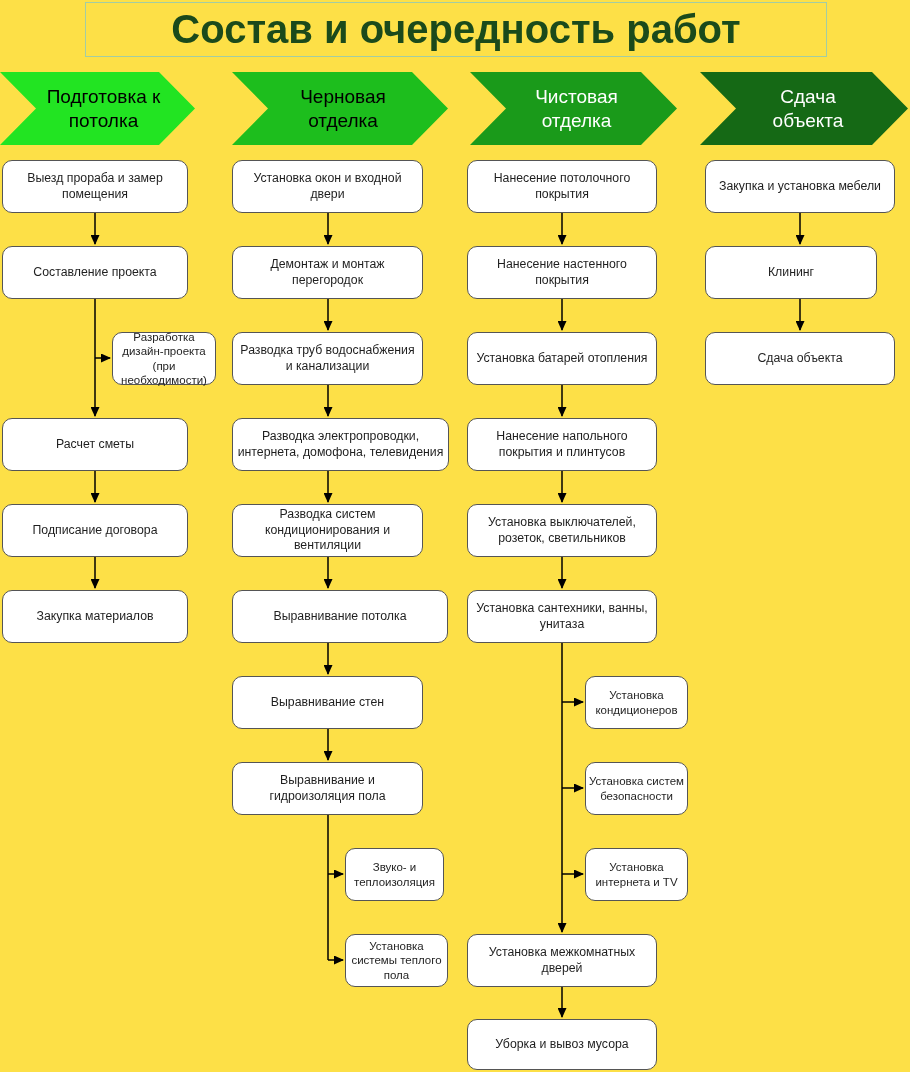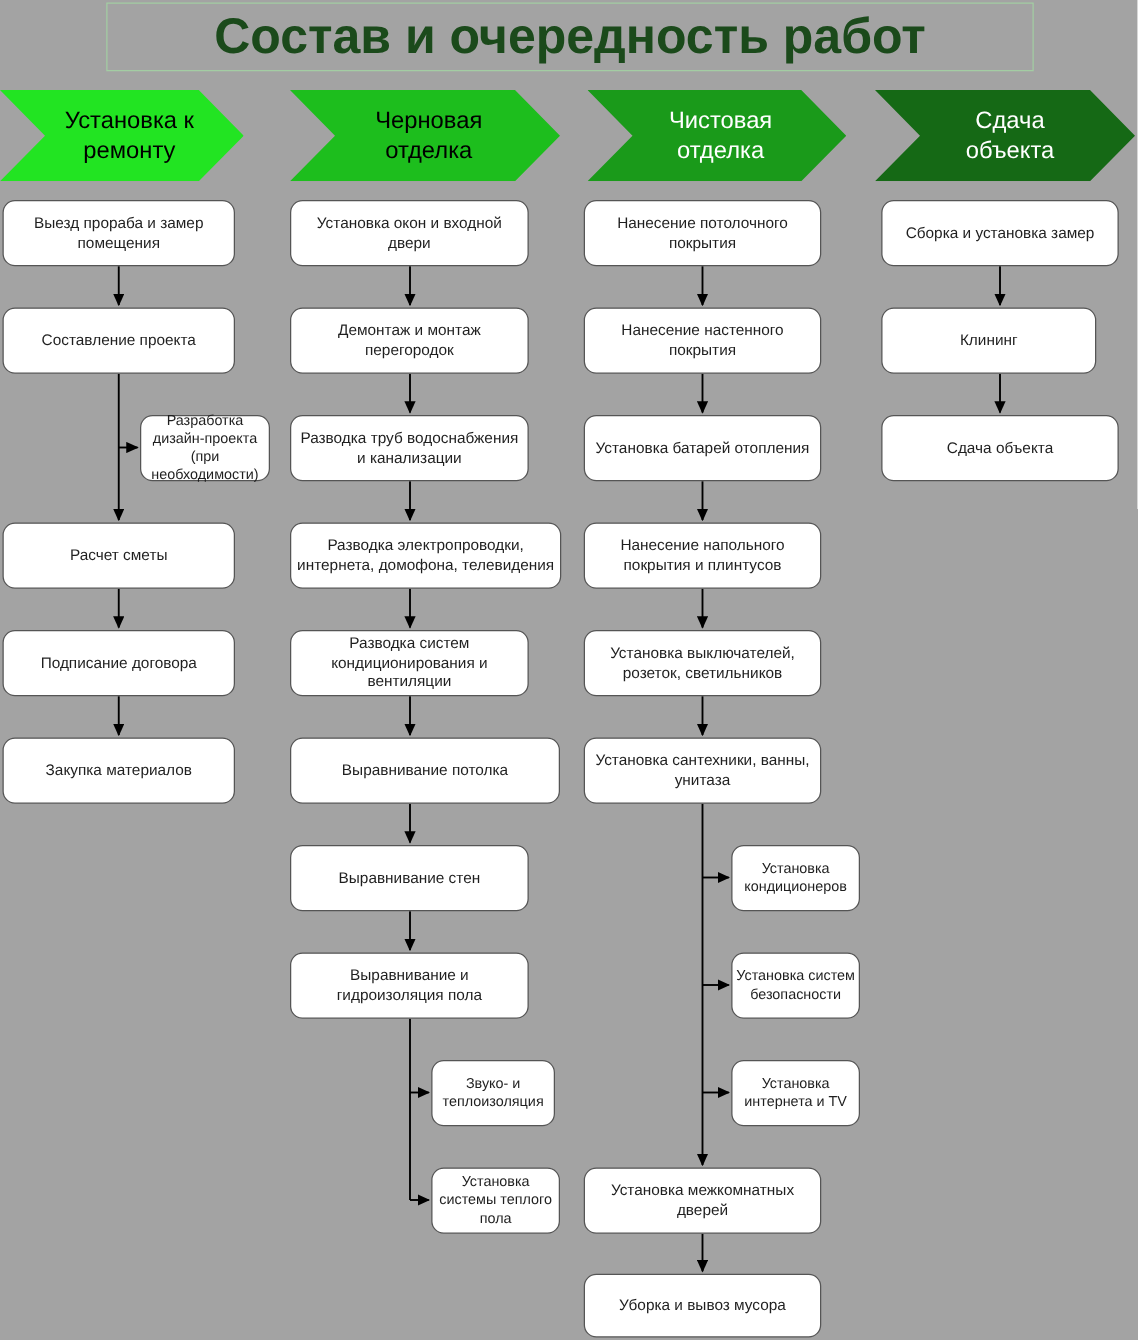--- a/index.html
+++ b/index.html
@@ -1,17 +1,17 @@
 <!DOCTYPE html>
 <html><head>
 <meta charset="utf-8">
 <style>
   html,body{margin:0;padding:0;background:#ffffff;}
   #canvas{
-    position:relative;width:910px;height:1072px;background:#a3a3a3;
+    position:relative;width:910px;height:1072px;background:#fde047;
     font-family:"Liberation Sans",sans-serif;overflow:hidden;
   }
   .title{
     position:absolute;left:85px;top:2px;width:742px;height:55px;
     border:1px solid #a3cda3;box-sizing:border-box;
     display:flex;align-items:center;justify-content:center;
     font-size:40px;font-weight:bold;letter-spacing:0px;
   }
   .chevron{
     position:absolute;top:72px;height:73px;box-sizing:border-box;
@@ -33,21 +33,21 @@
   #connectors{position:absolute;left:0;top:0;width:910px;height:1072px;pointer-events:none;}
   #connectors line{stroke:#000000;stroke-width:1.5;}
 </style>
 </head>
 <body>
 
 <div id="canvas">
 
   <div class="title" style="color: rgb(27, 74, 27); border-color: rgb(163, 205, 163);">Состав и очередность работ</div>
 
-  <div class="chevron c1" style="left: 0px; width: 195px; background-color: rgb(34, 228, 34); color: rgb(0, 0, 0);">Установка к ремонту</div>
+  <div class="chevron c1" style="left: 0px; width: 195px; background-color: rgb(34, 228, 34); color: rgb(0, 0, 0);">Подготовка к потолка</div>
   <div class="chevron c2" style="left: 232px; width: 216px; background-color: rgb(29, 190, 29); color: rgb(0, 0, 0);">Черновая отделка</div>
   <div class="chevron c3" style="left: 470px; width: 207px; background-color: rgb(26, 154, 26); color: rgb(255, 255, 255);">Чистовая отделка</div>
   <div class="chevron c4" style="left: 700px; width: 208px; background-color: rgb(21, 105, 21); color: rgb(255, 255, 255);">Сдача объекта</div>
 
   <svg id="connectors" viewBox="0 0 910 1072" xmlns="http://www.w3.org/2000/svg">
     <defs>
       <marker id="ah" markerUnits="userSpaceOnUse" markerWidth="10" markerHeight="9" refX="9" refY="4.5" orient="auto">
         <path d="M0,0 L10,4.5 L0,9 z" fill="#000000"></path>
       </marker>
     </defs>
@@ -107,17 +107,17 @@
   <div class="node" style="left:467px;top:332px;width:190px;">Установка батарей отопления</div>
   <div class="node" style="left:467px;top:418px;width:190px;">Нанесение напольного покрытия и плинтусов</div>
   <div class="node" style="left:467px;top:504px;width:190px;">Установка выключателей, розеток, светильников</div>
   <div class="node" style="left:467px;top:590px;width:190px;">Установка сантехники, ванны, унитаза</div>
   <div class="node side" style="left:585px;top:676px;width:103px;">Установка кондиционеров</div>
   <div class="node side" style="left:585px;top:762px;width:103px;">Установка систем безопасности</div>
   <div class="node side" style="left:585px;top:848px;width:103px;">Установка интернета и TV</div>
   <div class="node" style="left:467px;top:934px;width:190px;">Установка межкомнатных дверей</div>
   <div class="node" style="left:467px;top:1019px;width:190px;height:51px;">Уборка и вывоз мусора</div>
 
-  <div class="node" style="left:705px;top:160px;width:190px;">Сборка и установка замер</div>
+  <div class="node" style="left:705px;top:160px;width:190px;">Закупка и установка мебели</div>
   <div class="node" style="left:705px;top:246px;width:172px;">Клининг</div>
   <div class="node" style="left:705px;top:332px;width:190px;">Сдача объекта</div>
 
 </div>
 
 </body></html>

